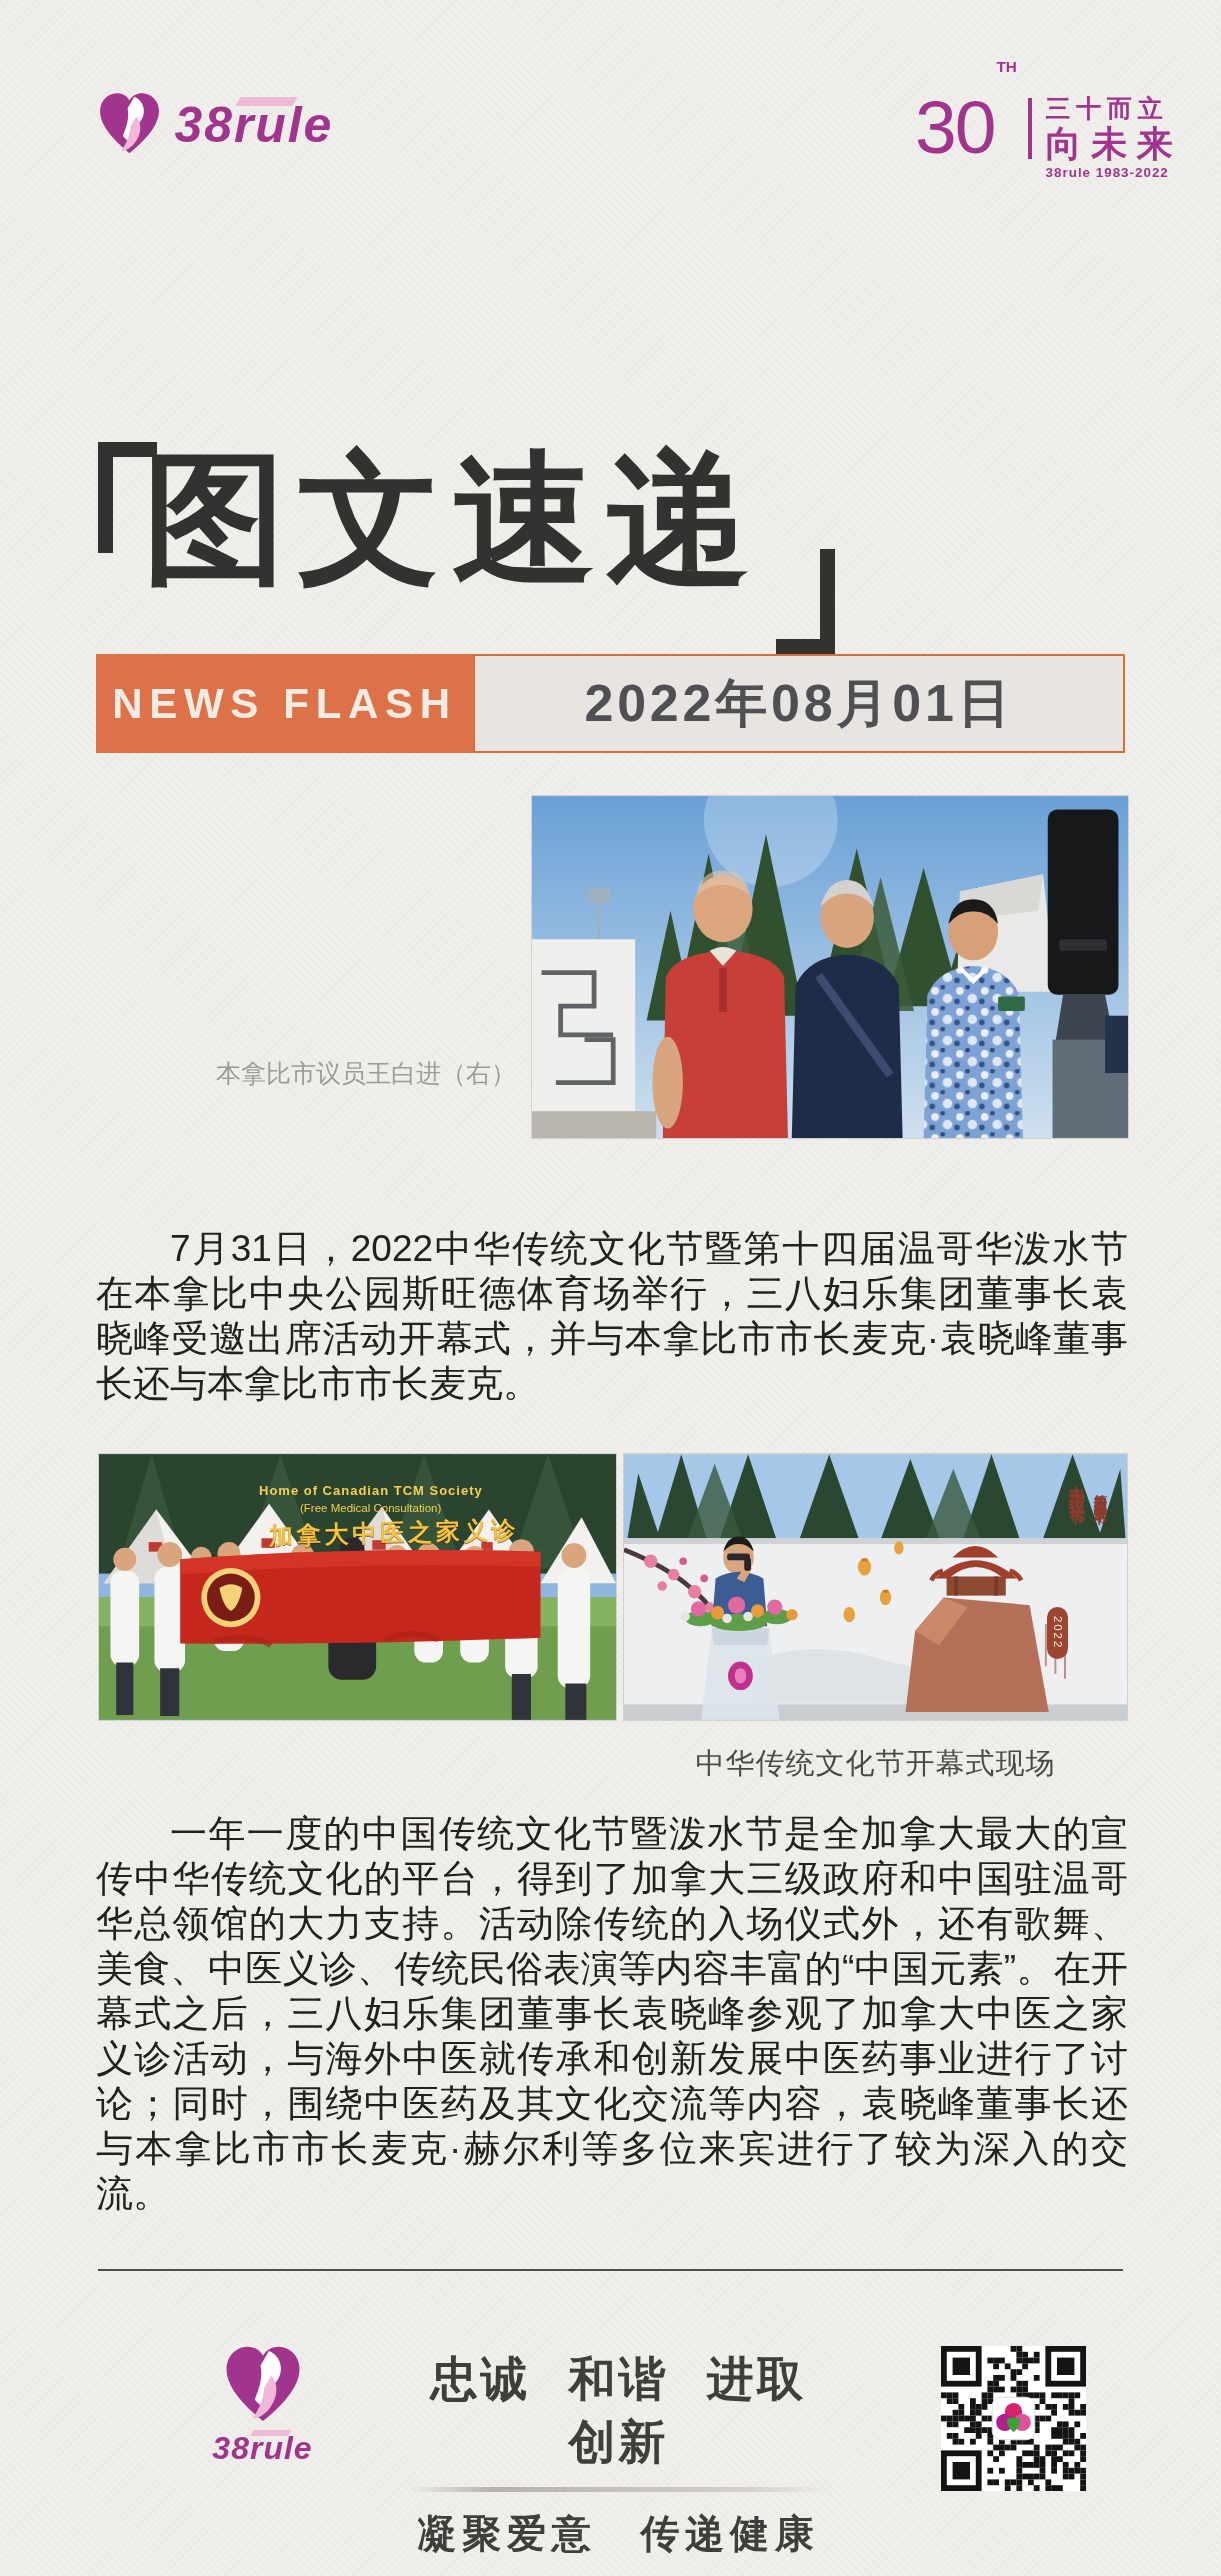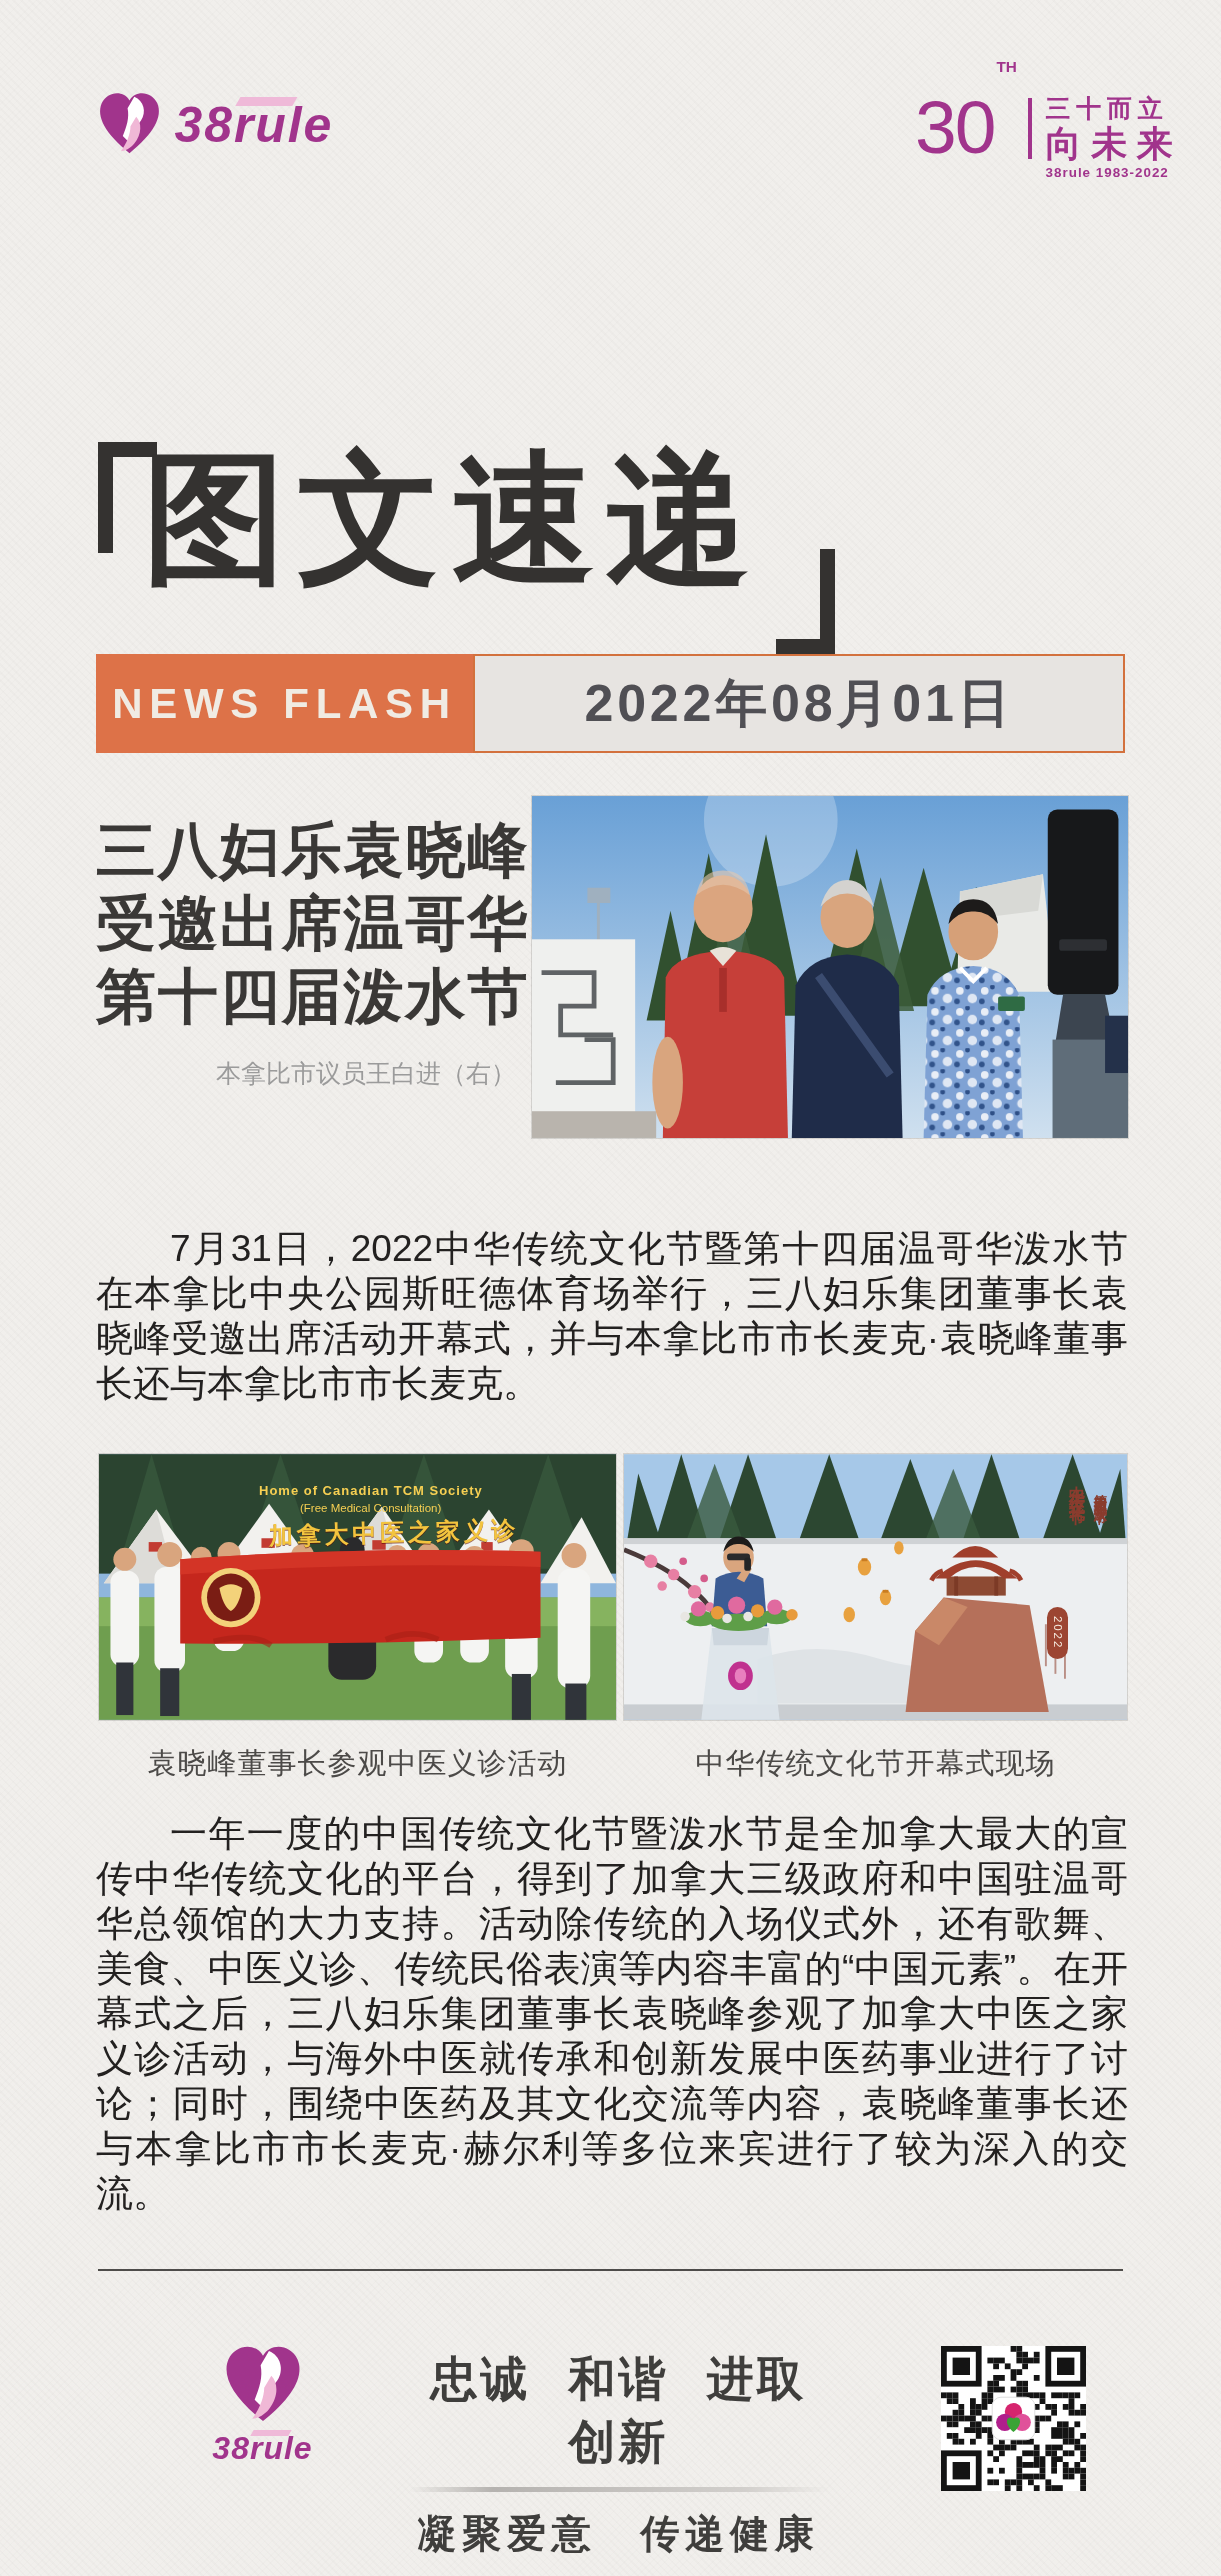--- a/index.html
+++ b/index.html
@@ -101,25 +101,20 @@
 
   <div class="abs bracket-open" style="left:98px;top:442px;"></div>
   <div class="abs masthead-title" style="left:143px;top:435px;">图文速递</div>
   <div class="abs bracket-close" style="left:776px;top:549px;"></div>
 
   <div class="abs banner" style="left:96px;top:654px;border-radius:8px;">
     <div class="banner-left">NEWS FLASH</div>
     <div class="banner-right">2022年08月01日</div>
   </div>
 
-  <div class="abs headline" style="left:96px;top:814px;">
-    <div>三八妇乐袁晓峰</div>
-    <div>受邀出席温哥华</div>
-    <div>第十四届泼水节</div>
-  </div>
   <div class="abs lead-caption" style="left:96px;top:1058px;">
     <div>本拿比市议员王白进（右）</div>
   </div>
 
   <div class="abs photo" style="left:532px;top:796px;width:596px;height:342px;">
     <svg width="596" height="342" viewBox="0 0 624 358">
       <defs>
         <linearGradient id="sky1" x1="0" y1="0" x2="0" y2="1">
           <stop offset="0" stop-color="#69a0d6"></stop>
             <stop offset="1" stop-color="#cfe0ef"></stop>
@@ -375,21 +370,20 @@
             <circle cx="130" cy="170" r="5"></circle>
             <circle cx="64" cy="170" r="5"></circle>
           </g>
       </g>
     </svg>
     <div class="overlay vtext" style="right:40px;top:19px;font-size:16px;letter-spacing:3.8px;height:172px;">中华传统文化节</div>
     <div class="overlay vtext" style="right:17px;top:29px;font-size:13.4px;letter-spacing:1.9px;height:191px;">第十四届温哥华泼水节</div>
     <div class="overlay badge-2022" style="right:59px;top:153px;">2022</div>
   </div>
 
-  <div class="abs photo-caption" style="left:99px;top:1744px;width:517px;">袁晓峰董事长参观中医义诊活动</div>
   <div class="abs photo-caption" style="left:624px;top:1744px;width:503px;">中华传统文化节开幕式现场</div>
 
   <div class="abs body-para" style="left:96px;top:1811px;">一年一度的中国传统文化节暨泼水节是全加拿大最大的宣传中华传统文化的平台，得到了加拿大三级政府和中国驻温哥华总领馆的大力支持。活动除传统的入场仪式外，还有歌舞、美食、中医义诊、传统民俗表演等内容丰富的“中国元素”。在开幕式之后，三八妇乐集团董事长袁晓峰参观了加拿大中医之家义诊活动，与海外中医就传承和创新发展中医药事业进行了讨论；同时，围绕中医药及其文化交流等内容，袁晓峰董事长还与本拿比市市长麦克·赫尔利等多位来宾进行了较为深入的交流。</div>
 
   <div class="abs divider" style="left:98px;top:2269px;"></div>
 
   <div class="abs footer-brand" style="left:191px;top:2340px;">
     <span>
       <svg width="88" height="86" viewBox="0 0 74 72">
         <path d="M37 68 C12 48 2 30 8 16 C14 3 31 2 37 13 C43 2 60 3 66 16 C72 30 62 48 37 68 Z" fill="#a1348c"></path>

